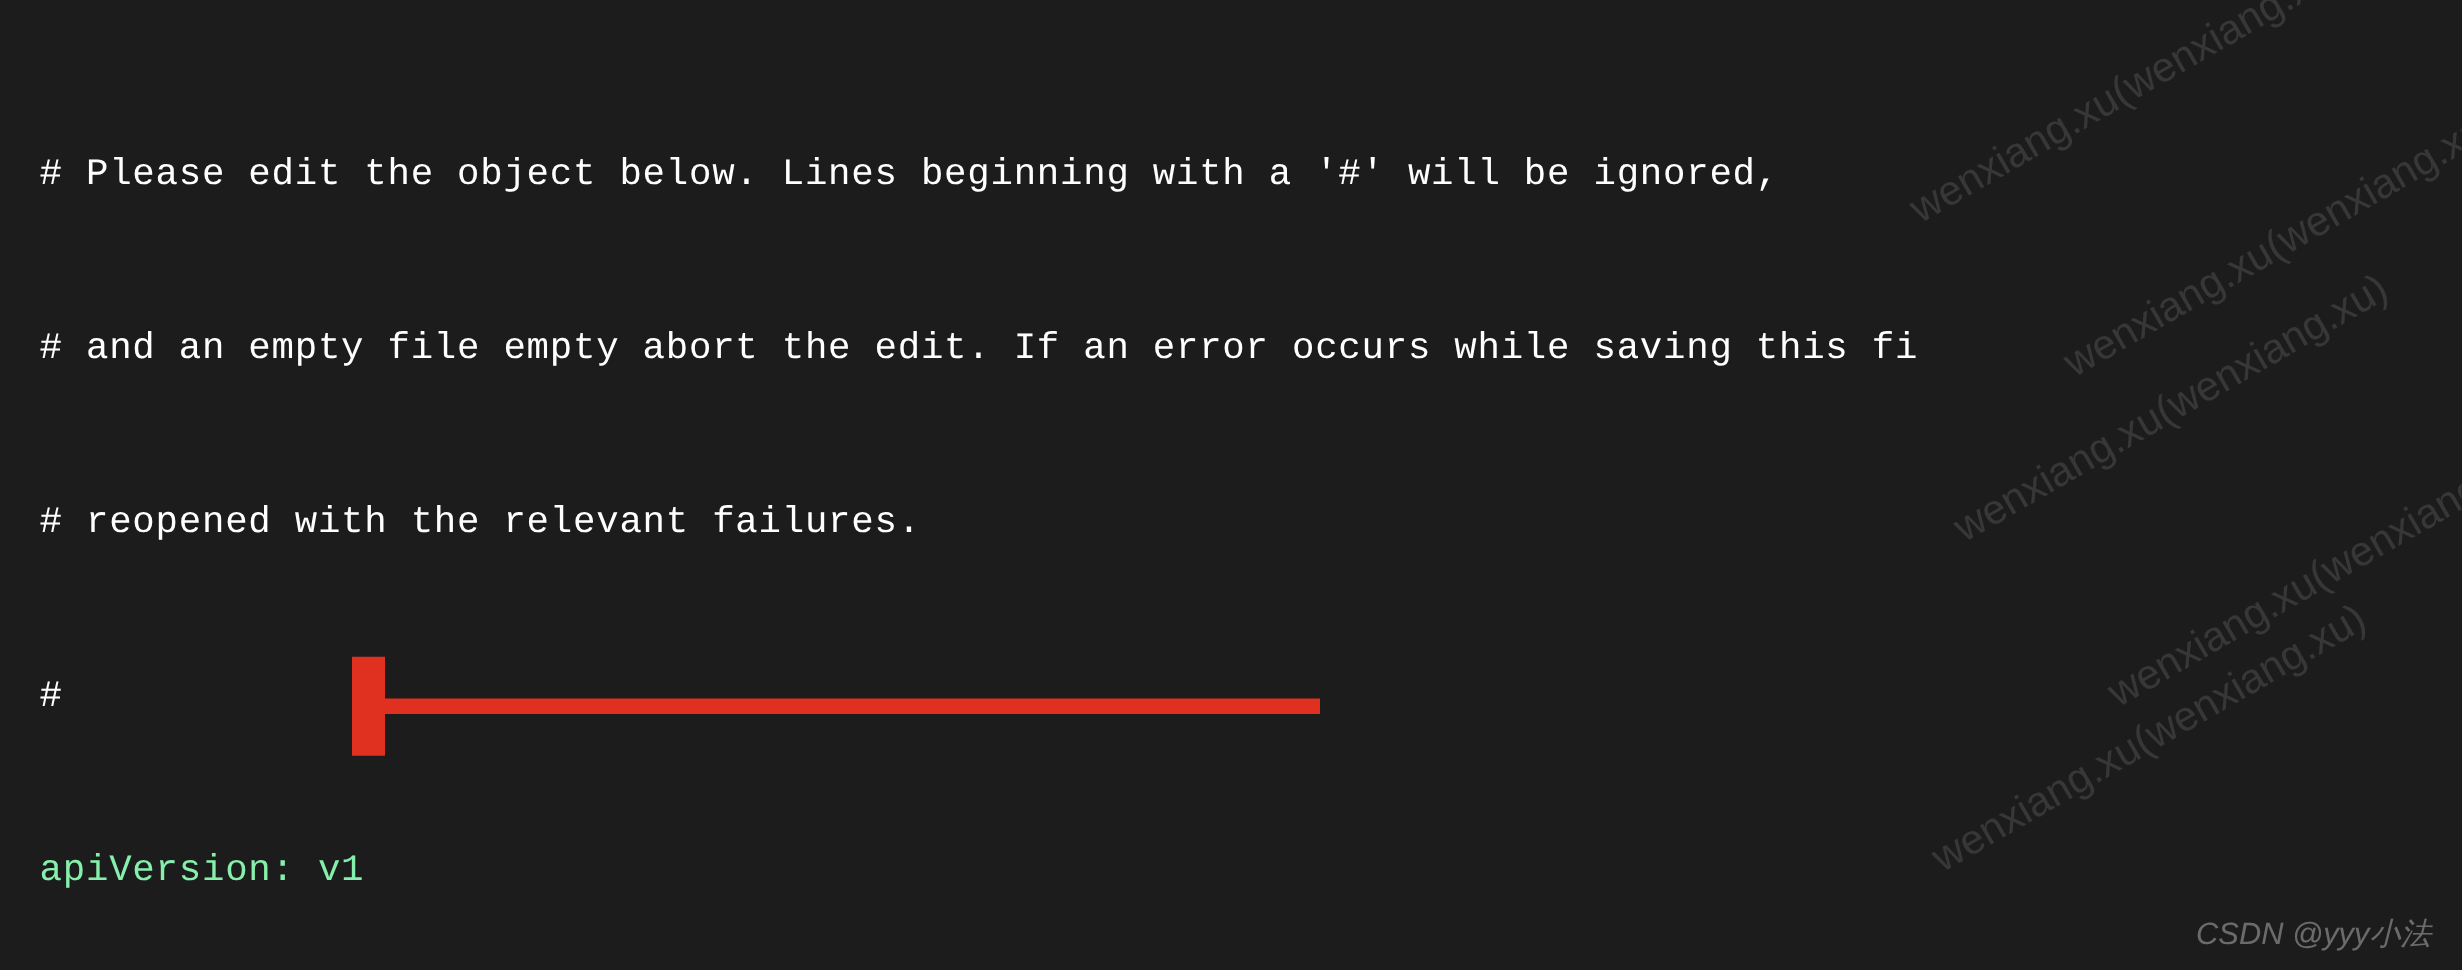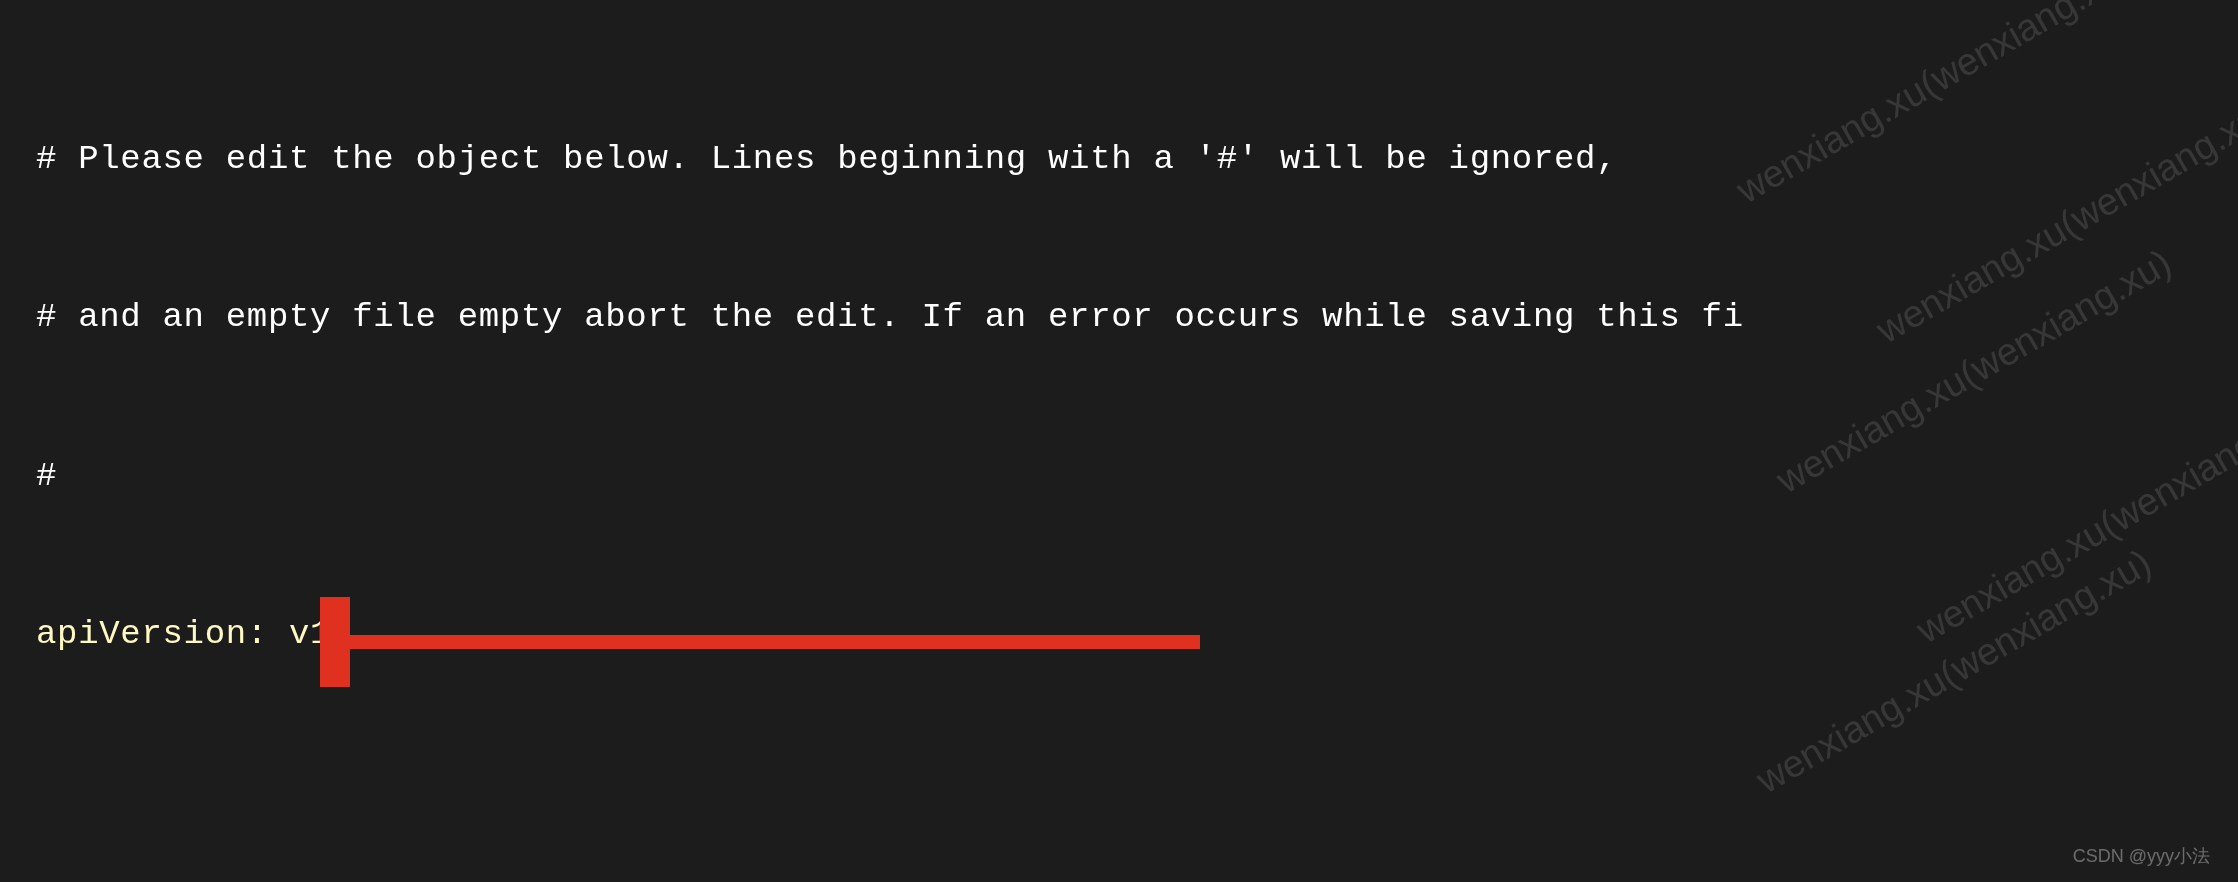--- a/index.html
+++ b/index.html
@@ -30,21 +30,21 @@
       line-height: 1.55;
       white-space: pre;
       letter-spacing: 0.02em;
     }
 
     .comment-line {
       color: #ffffff;
     }
 
     .key-line {
-      color: #fef9c3;
+      color: #86efac;
     }
 
     
     .arrow-container {
       position: absolute;
       bottom: 195px;
       left: 320px;
       width: 900px;
       height: 90px;
       pointer-events: none;
@@ -100,32 +100,34 @@
       top: 650px;
       right: 60px;
     }
 
     
     .csdn-watermark {
       position: absolute;
       bottom: 14px;
       right: 28px;
       color: rgba(255, 255, 255, 0.35);
-      font-size: 18px;
+      font-size: 28px;
       font-family: Arial, sans-serif;
+      font-style: italic;
     }
   </style>
 </head>
 <body>
 
 <div class="terminal-container">
 
   <div class="code-block">
     <div class="comment-line"># Please edit the object below. Lines beginning with a '#' will be ignored,</div>
     <div class="comment-line"># and an empty file empty abort the edit. If an error occurs while saving this fi</div>
+    <div class="comment-line"># reopened with the relevant failures.</div>
     <div class="comment-line">#</div>
     <div class="key-line">apiVersion: v1</div>
     
     
     
     
     
     
     
     

